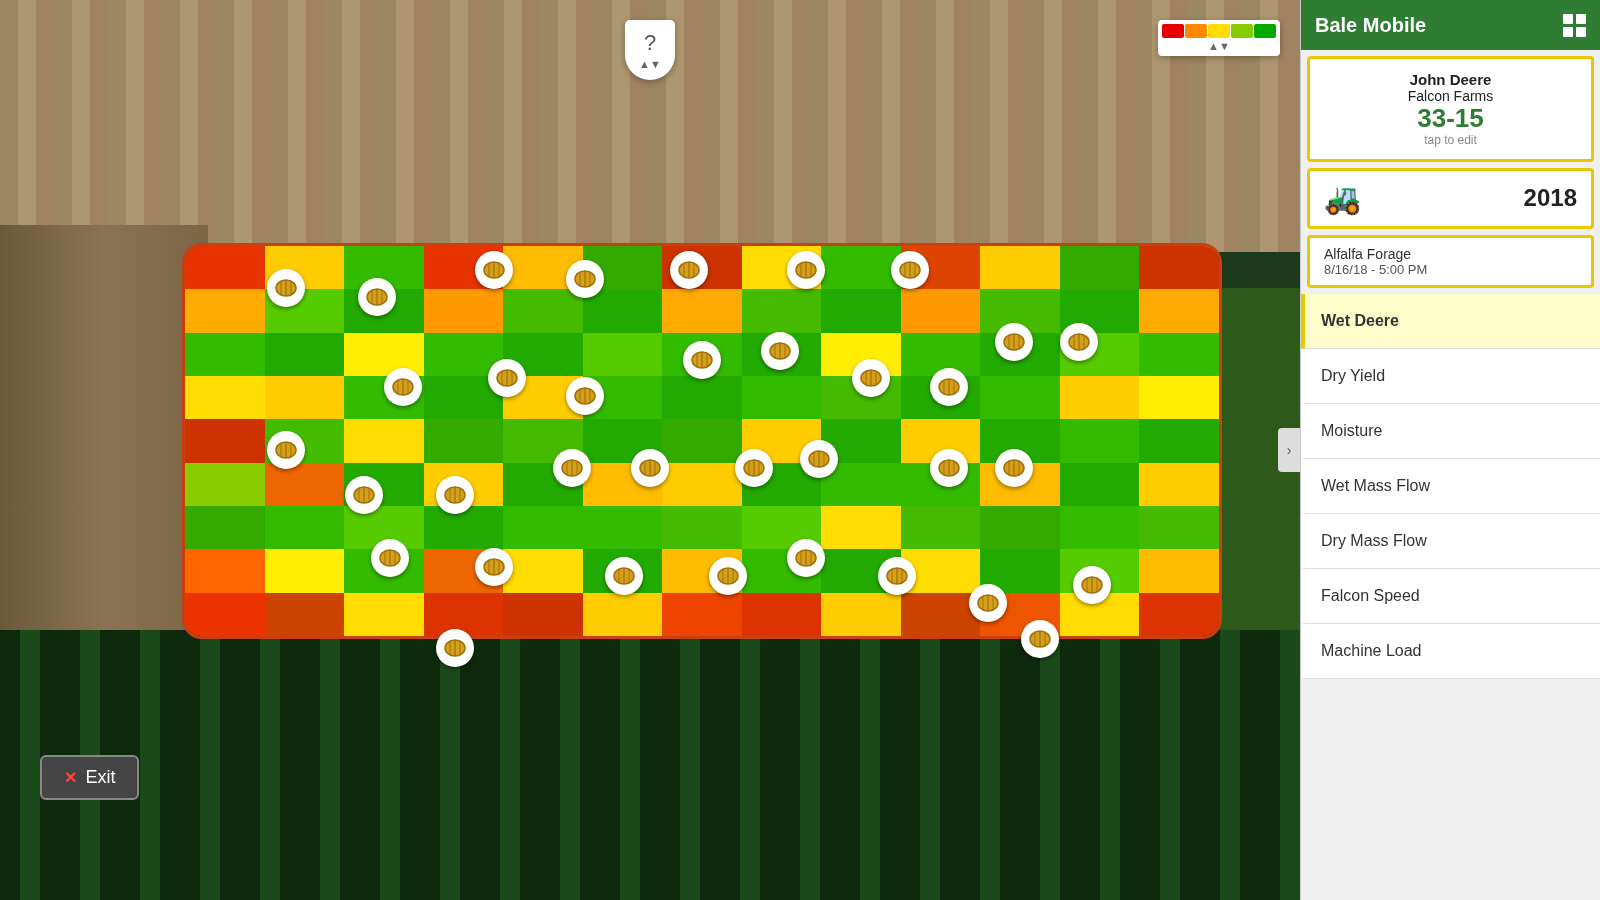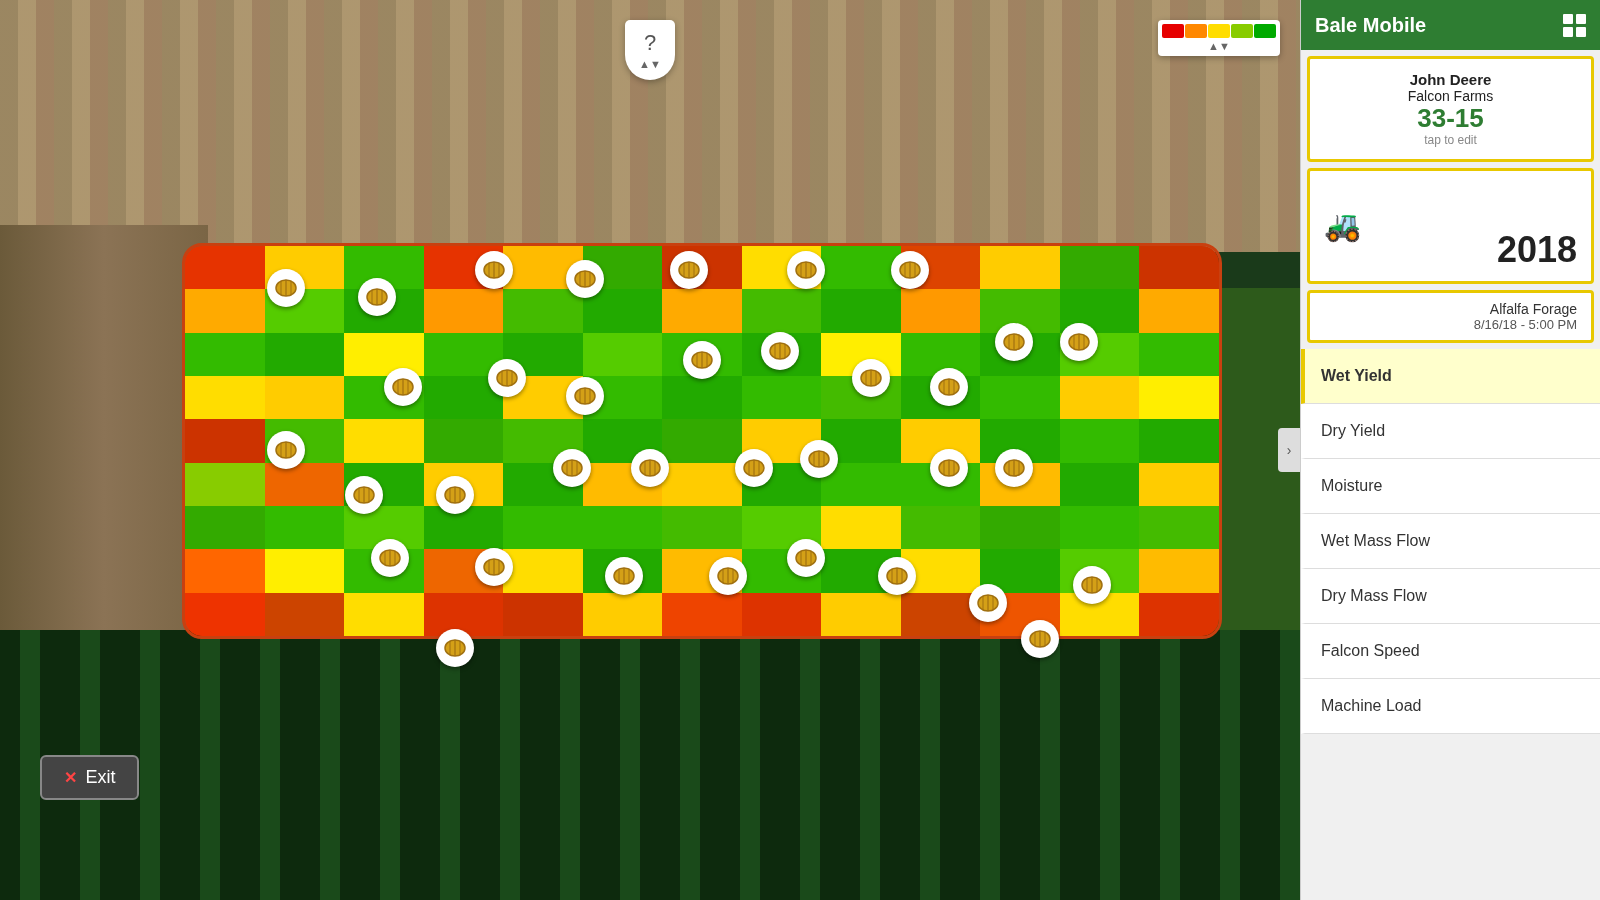--- a/index.html
+++ b/index.html
@@ -258,33 +258,32 @@
       display: flex;
       align-items: center;
       justify-content: space-between;
     }
 
     .vehicle-icon {
       font-size: 30px;
     }
 
     .vehicle-year {
-      font-size: 36px;
+      font-size: 24px;
       font-weight: bold;
       color: #222;
-      margin-top: 48px;
     }
 
     .crop-info {
       background: white;
       border: 3px solid #e8c800;
       margin: 0 6px 6px;
       border-radius: 4px;
       padding: 8px 14px;
-      text-align: right;
+      text-align: left;
     }
 
     .crop-name {
       font-size: 14px;
       color: #333;
       font-weight: 500;
     }
 
     .crop-date {
       font-size: 13px;
@@ -824,21 +823,21 @@
     <span class="vehicle-icon">🚜</span>
     <span class="vehicle-year">2018</span>
   </div>
 
   <div class="crop-info">
     <div class="crop-name">Alfalfa Forage</div>
     <div class="crop-date">8/16/18 - 5:00 PM</div>
   </div>
 
   <div class="metric-list" id="metric-list">
-      <div class="metric-item active">Wet Yield</div>
+      <div class="metric-item active">Wet Deere</div>
       <div class="metric-item">Dry Yield</div>
       <div class="metric-item">Moisture</div>
       <div class="metric-item">Wet Mass Flow</div>
       <div class="metric-item">Dry Mass Flow</div>
       <div class="metric-item">Falcon Speed</div>
       <div class="metric-item">Machine Load</div>
     </div>
 </div>
 
 </body></html>

